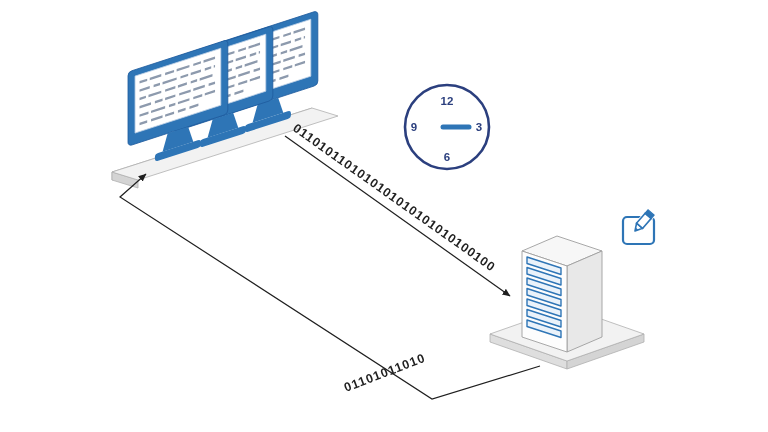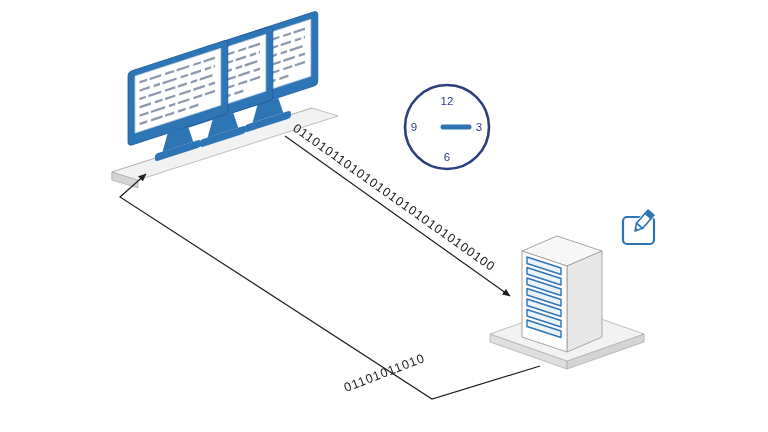--- a/index.html
+++ b/index.html
@@ -1,18 +1,18 @@
 <!DOCTYPE html>
 <html><head>
 <meta charset="utf-8">
 <style>
   html,body{margin:0;padding:0;background:#ffffff;}
   .stage{
     position:relative;width:768px;height:432px;background:#ffffff;
-    overflow:hidden;font-family:"Liberation Sans",sans-serif;
+    overflow:hidden;font-family:"Liberation Sans",sans-serif;font-weight:bold;
   }
   svg{display:block;}
   .binary{
     font-family:"Liberation Sans",sans-serif;
     font-size:12.5px;letter-spacing:1px;fill:#1f1f1f;
   }
   .clock-num{
     font-family:"Liberation Sans",sans-serif;
     font-size:11.5px;fill:#2b3f7e;text-anchor:middle;
   }

